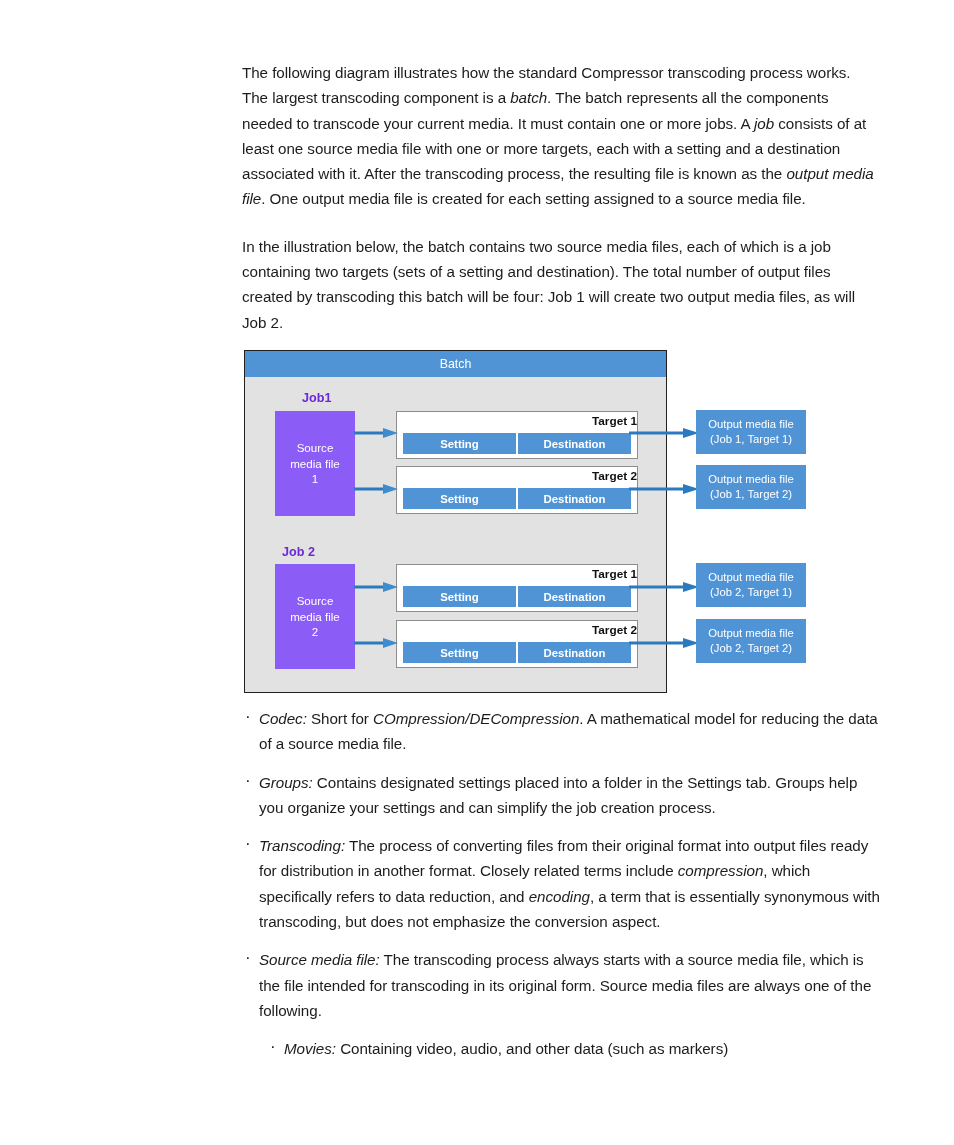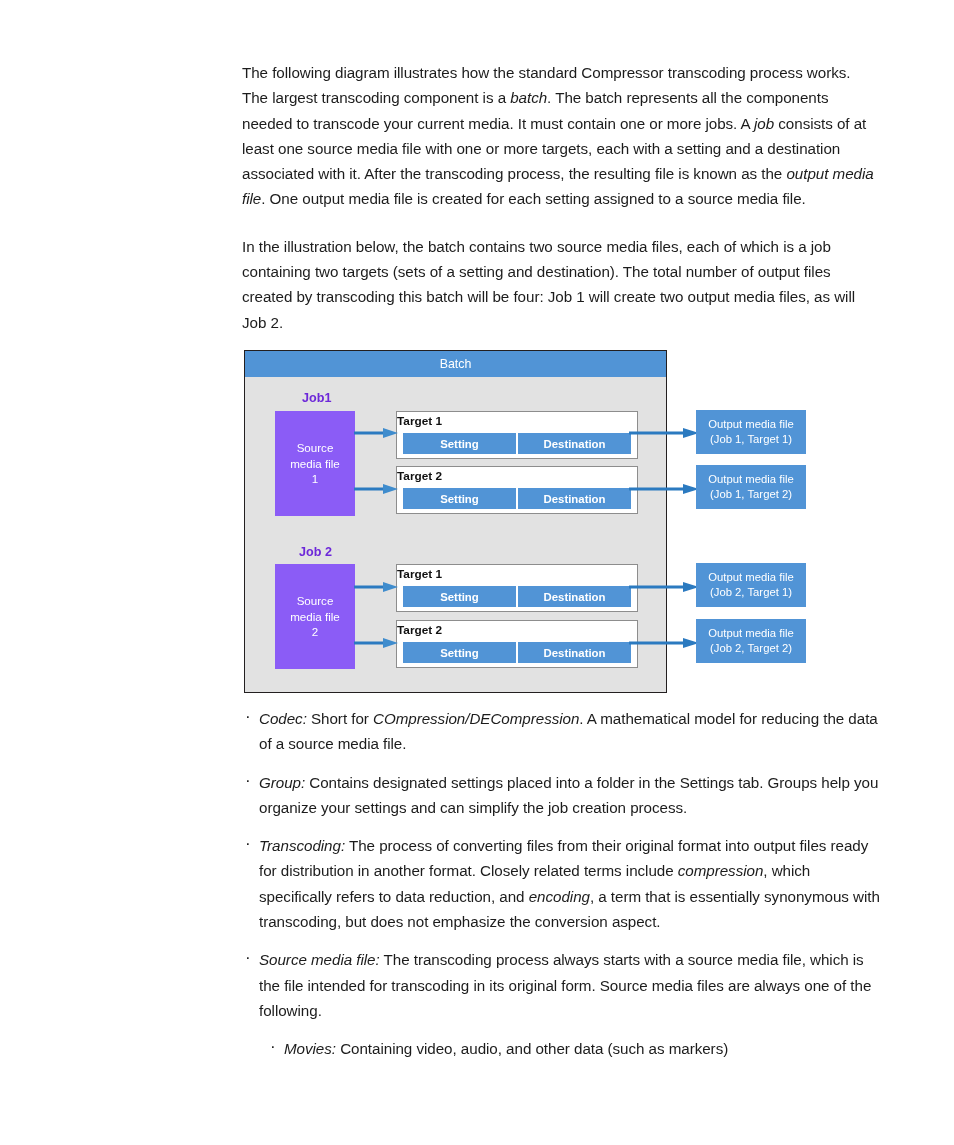--- a/index.html
+++ b/index.html
@@ -72,21 +72,21 @@
     box-sizing: border-box;
   }
 
   .job-label {
     position: absolute;
     font-size: 12.6px;
     font-weight: bold;
     color: #6d28d9;
   }
   .job1-label { left: 57px; top: 40px; }
-  .job2-label { left: 54px; top: 194px; text-align: right; }
+  .job2-label { left: 37px; top: 194px; text-align: right; }
 
   .source-box {
     position: absolute;
     width: 80px;
     background: #8b5cf6;
     color: #ffffff;
     font-size: 11.6px;
     line-height: 15.5px;
     display: flex;
     align-items: center;
@@ -107,21 +107,21 @@
   .t1j1 { left: 151px; top: 60px; }
   .t2j1 { left: 151px; top: 115px; }
   .t1j2 { left: 151px; top: 213px; }
   .t2j2 { left: 151px; top: 269px; }
 
   .target-title {
     position: absolute;
     left: 0;
     top: 2px;
     width: 100%;
-    text-align: left;
+    text-align: right;
     font-size: 11.8px;
     font-weight: bold;
     color: #111111;
   }
   .target-row {
     position: absolute;
     left: 6px;
     right: 6px;
     top: 21px;
     height: 21px;
@@ -314,21 +314,21 @@
     <div class="output-box o3">
       <span>Output media file<br>(Job 2, Target 1)</span>
     </div>
     <div class="output-box o4">
       <span>Output media file<br>(Job 2, Target 2)</span>
     </div>
   </div>
 
   <div class="bullets">
     <div class="bullet"><span class="it">Codec:</span><span>  Short for </span><span class="it">COmpression/DECompression</span><span>. A mathematical model for reducing the data of a source media file.</span></div>
-    <div class="bullet"><span class="it">Group:</span><span>  Contains designated settings placed into a folder in the Settings tab. Groups help you organize your settings and can simplify the job creation process.</span></div>
+    <div class="bullet"><span class="it">Groups:</span><span>  Contains designated settings placed into a folder in the Settings tab. Groups help you organize your settings and can simplify the job creation process.</span></div>
     <div class="bullet"><span class="it">Transcoding:</span><span>  The process of converting files from their original format into output files ready for distribution in another format. Closely related terms include </span><span class="it">compression</span><span>, which specifically refers to data reduction, and </span><span class="it">encoding</span><span>, a term that is essentially synonymous with transcoding, but does not emphasize the conversion aspect.</span></div>
     <div class="bullet"><span class="it">Source media file:</span><span>  The transcoding process always starts with a source media file, which is the file intended for transcoding in its original form. Source media files are always one of the following.</span></div>
     <div class="bullet sub"><span class="it">Movies:</span><span>  Containing video, audio, and other data (such as markers)</span></div>
   </div>
 
   <div class="footer">
     
     
     
     

